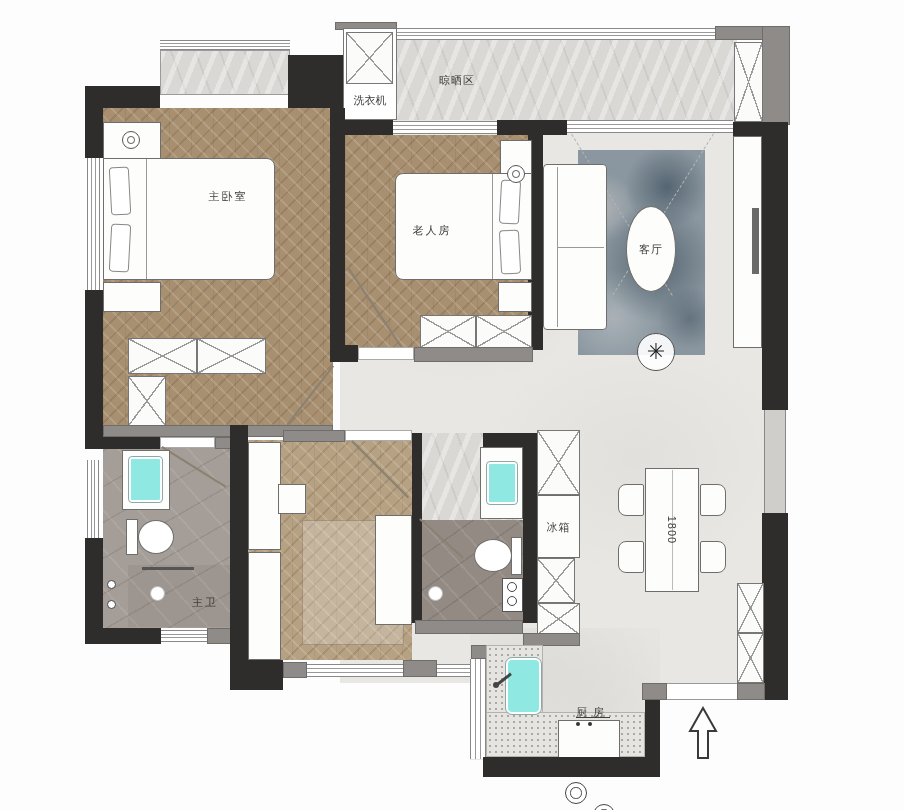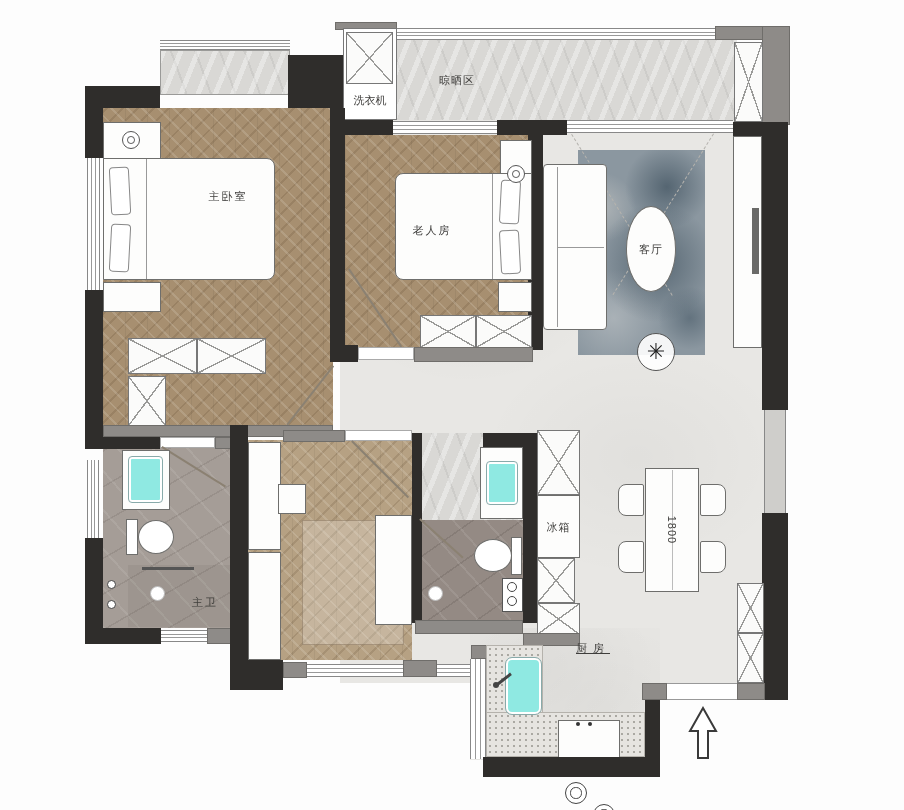--- a/index.html
+++ b/index.html
@@ -227,21 +227,21 @@
       </svg>
   </div>
 
   <div class="abs gwall" style="left:471px;top:645px;width:29px;height:14px;"></div>
   <div class="abs winv" style="left:470px;top:659px;width:16px;height:100px;"></div>
   <div class="abs speckle" style="left:486px;top:645px;width:57px;height:112px;border:1px solid #b5b2ac;"></div>
   <div class="abs speckle" style="left:486px;top:712px;width:159px;height:45px;border:1px solid #b5b2ac;"></div>
   <div class="abs sink" style="left:506px;top:658px;width:35px;height:56px;border-radius:6px;"></div>
   <div class="abs" style="left:496px;top:684px;width:19px;height:3px;background:#444;transform:rotate(-38deg);transform-origin:0 50%;"></div>
   <div class="abs circle" style="left:493px;top:682px;width:6px;height:6px;background:#444;"></div>
-  <div class="abs lbl" style="left:555px;top:640px;width:70px;height:16px;letter-spacing:6px;padding-left:6px;text-decoration:underline;">厨房</div>
+  <div class="abs lbl" style="left:555px;top:704px;width:70px;height:16px;letter-spacing:6px;padding-left:6px;text-decoration:underline;">厨房</div>
   <div class="abs furn" style="left:558px;top:720px;width:62px;height:40px;"></div>
   <div class="abs burner" style="left:565px;top:728px;width:22px;height:22px;"></div>
   <div class="abs burner" style="left:593px;top:728px;width:22px;height:22px;"></div>
   <div class="abs circle" style="left:576px;top:722px;width:4px;height:4px;background:#333;"></div>
   <div class="abs circle" style="left:588px;top:722px;width:4px;height:4px;background:#333;"></div>
   <div class="abs wall" style="left:483px;top:757px;width:177px;height:20px;"></div>
   <div class="abs wall" style="left:645px;top:700px;width:15px;height:77px;"></div>
 
 </div>
 

